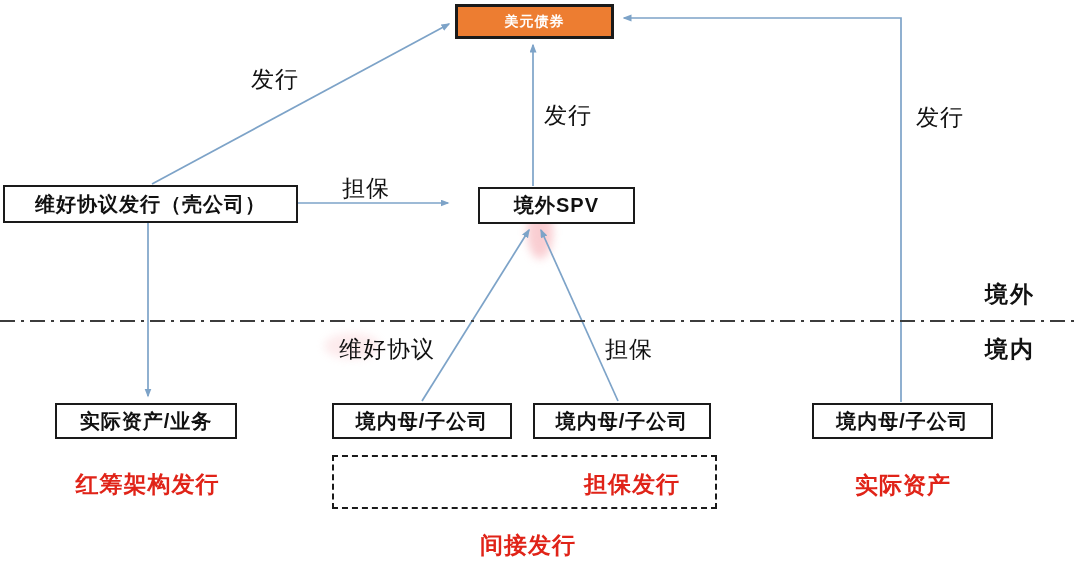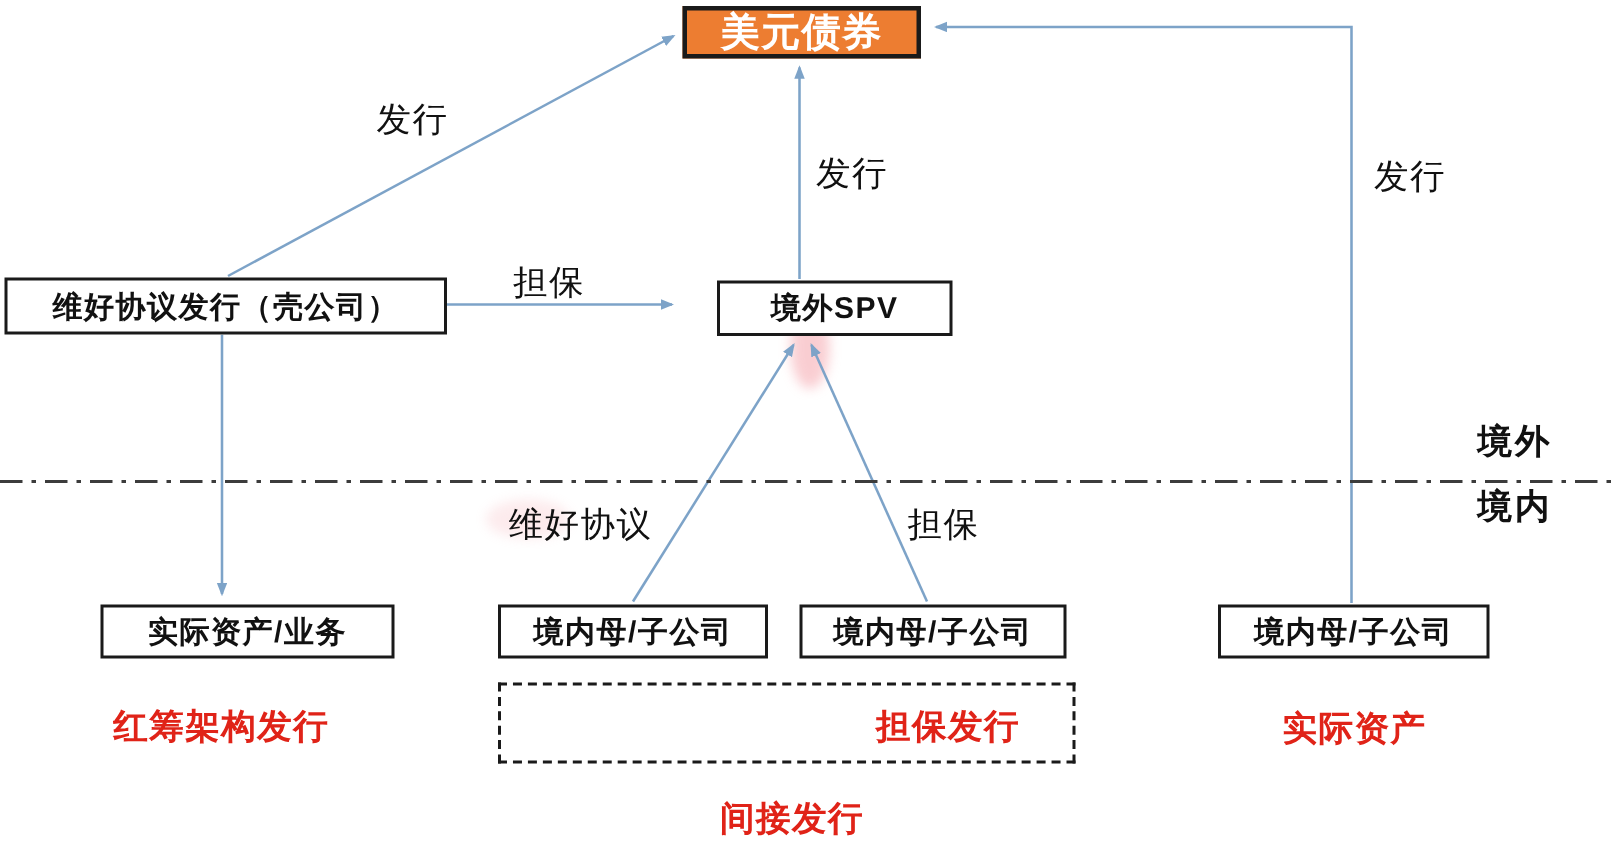--- a/index.html
+++ b/index.html
@@ -8,21 +8,21 @@
     font-family:"Liberation Sans","DejaVu Sans",sans-serif;
   }
   .layer{position:absolute;left:0;top:0;width:1080px;height:562px;}
   .node{
     position:absolute;box-sizing:border-box;background:#ffffff;
     border:2px solid #1a1a1a;display:flex;align-items:center;justify-content:center;
     font-weight:bold;color:#111111;font-size:20px;letter-spacing:1px;z-index:3;
     white-space:nowrap;
   }
   .node.bond{
-    background:#ED7D31;color:#ffffff;border:3px solid #1a1a1a;font-size:26px;z-index:3;
+    background:#ED7D31;color:#ffffff;border:3px solid #1a1a1a;font-size:14px;z-index:3;
   }
   .edge-label{
     position:absolute;font-weight:normal;color:#111111;font-size:23px;z-index:4;
     text-align:center;letter-spacing:1px;white-space:nowrap;
   }
   .region-label{
     position:absolute;font-weight:bold;color:#111111;font-size:23px;z-index:4;
     letter-spacing:2px;white-space:nowrap;
   }
   .mode-label{
@@ -63,38 +63,38 @@
 
     <line x1="0" y1="321" x2="1080" y2="321" stroke="#3c3c3c" stroke-width="2" stroke-dasharray="15 6 3 6"></line>
   </svg>
 
   <div class="node bond" style="left:455px;top:4px;width:159px;height:35px;">美元债券</div>
 
   <div class="node" style="left:3px;top:185px;width:295px;height:38px;">维好协议发行（壳公司）</div>
 
   <div class="node" style="left:455px;top:187px;width:157px;height:37px;margin-left:23px;">境外SPV</div>
 
-  <div class="node" style="left:67px;top:403px;width:196px;height:36px;">实际资产/业务</div>
+  <div class="node" style="left:55px;top:403px;width:182px;height:36px;">实际资产/业务</div>
 
   <div class="node" style="left:332px;top:403px;width:180px;height:36px;">境内母/子公司</div>
 
   <div class="node" style="left:533px;top:403px;width:178px;height:36px;">境内母/子公司</div>
 
   <div class="node" style="left:812px;top:403px;width:181px;height:36px;">境内母/子公司</div>
 
   <div class="group-box" style="left:332px;top:455px;width:385px;height:54px;"></div>
 
   <div class="edge-label" style="left:250px;top:64px;width:50px;">发行</div>
   <div class="edge-label" style="left:340px;top:173px;width:52px;">担保</div>
   <div class="edge-label" style="left:543px;top:100px;width:50px;">发行</div>
   <div class="edge-label" style="left:915px;top:102px;width:50px;">发行</div>
   <div class="edge-label" style="left:339px;top:334px;width:95px;">维好协议</div>
   <div class="edge-label" style="left:603px;top:334px;width:52px;">担保</div>
 
   <div class="region-label" style="left:985px;top:279px;">境外</div>
-  <div class="region-label" style="left:985px;top:322px;">境内</div>
+  <div class="region-label" style="left:985px;top:334px;">境内</div>
 
   <div class="mode-label" style="left:70px;top:469px;width:155px;">红筹架构发行</div>
   <div class="mode-label" style="left:577px;top:469px;width:110px;">担保发行</div>
   <div class="mode-label" style="left:853px;top:470px;width:100px;">实际资产</div>
   <div class="mode-label" style="left:478px;top:530px;width:100px;">间接发行</div>
 
 </div>
 
 </body></html>

